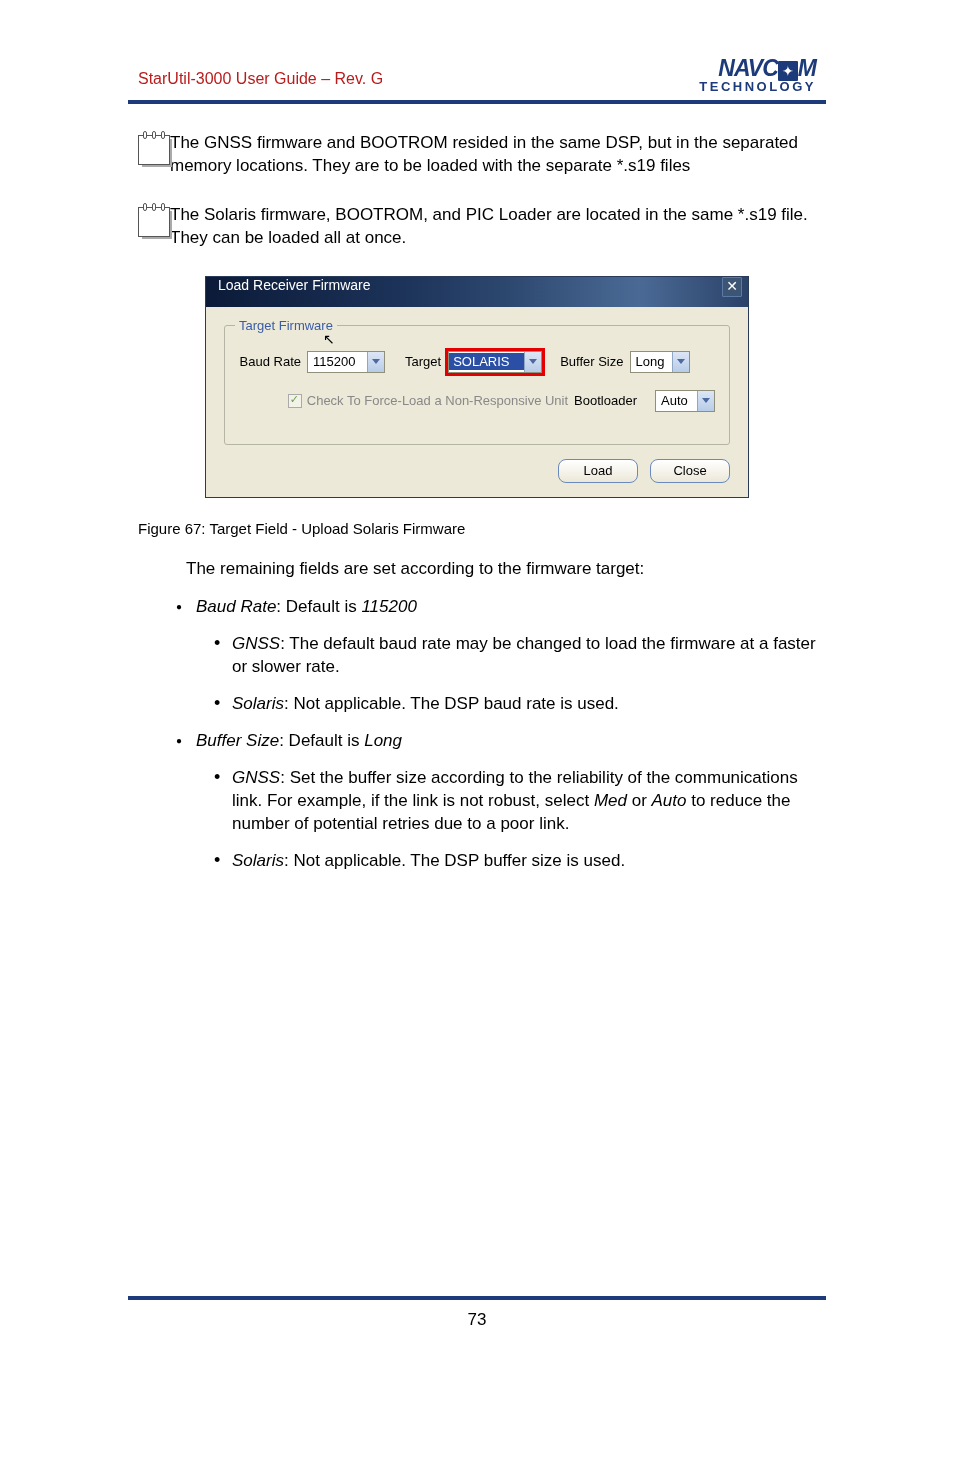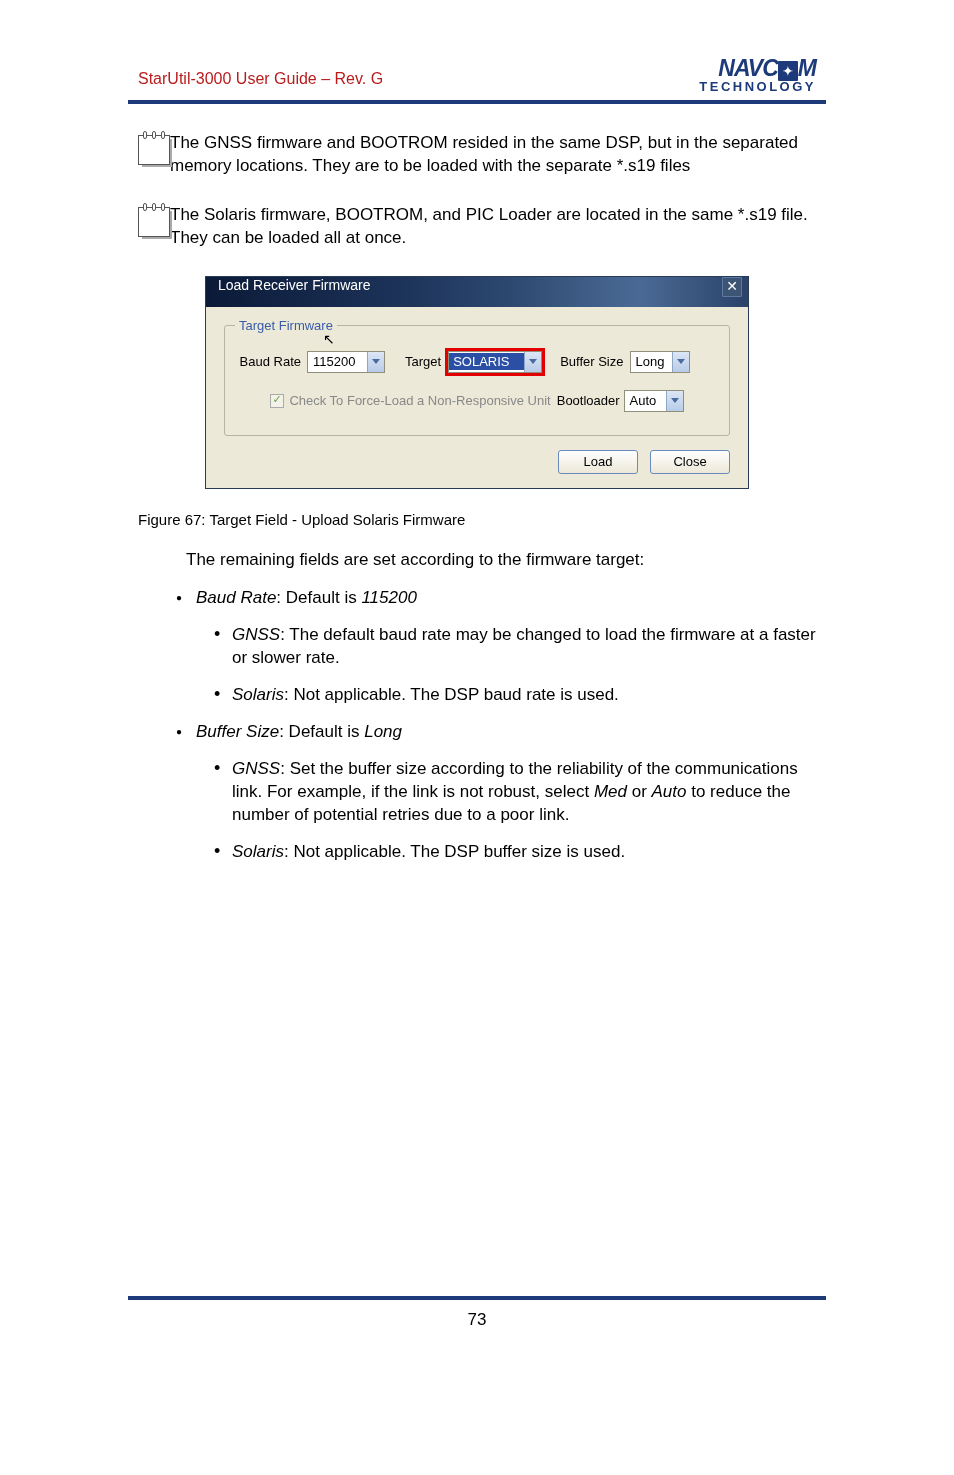--- a/index.html
+++ b/index.html
@@ -245,21 +245,21 @@
     .ss-footer {
       display: flex;
       justify-content: flex-end;
       gap: 12px;
       padding: 14px 0 0 0;
     }
     .win-btn {
       width: 80px;
       height: 24px;
       border: 1px solid #6a8abd;
-      border-radius: 3px;
+      border-radius: 8px;
       background: linear-gradient(#fff, #ece8d8);
       font-size: 13px;
       text-align: center;
       line-height: 22px;
     }
     .figure-caption {
       text-align: left;
       font-size: 15px;
       margin-bottom: 20px;
     }
@@ -376,26 +376,26 @@
               <span class="dd-arrow"></span>
             </div>
           </div>
           <div style="flex:0 0 4px"></div>
           <div class="form-label-sm">Buffer Size</div>
           <div class="dropdown dd-buffer">
             <span class="dd-text">Long</span>
             <span class="dd-arrow"></span>
           </div>
         </div>
-        <div class="row" style="margin-bottom:7px; justify-content: center;">
+        <div class="row" style="margin-bottom:16px; justify-content: flex-end;">
           <div class="checkbox-row">
             <div class="checkbox"></div>
             <span>Check To Force-Load a Non-Responsive Unit</span>
           </div>
-          <div style="display:flex; align-items:center; gap:4px;">
+          <div style="display:flex; align-items:center; gap:18px;">
             <div class="form-label-sm">Bootloader</div>
             <div class="dropdown dd-boot">
               <span class="dd-text">Auto</span>
               <span class="dd-arrow"></span>
             </div>
           </div>
         </div>
       </div>
       <div class="ss-footer">
         <div class="win-btn">Load</div>

